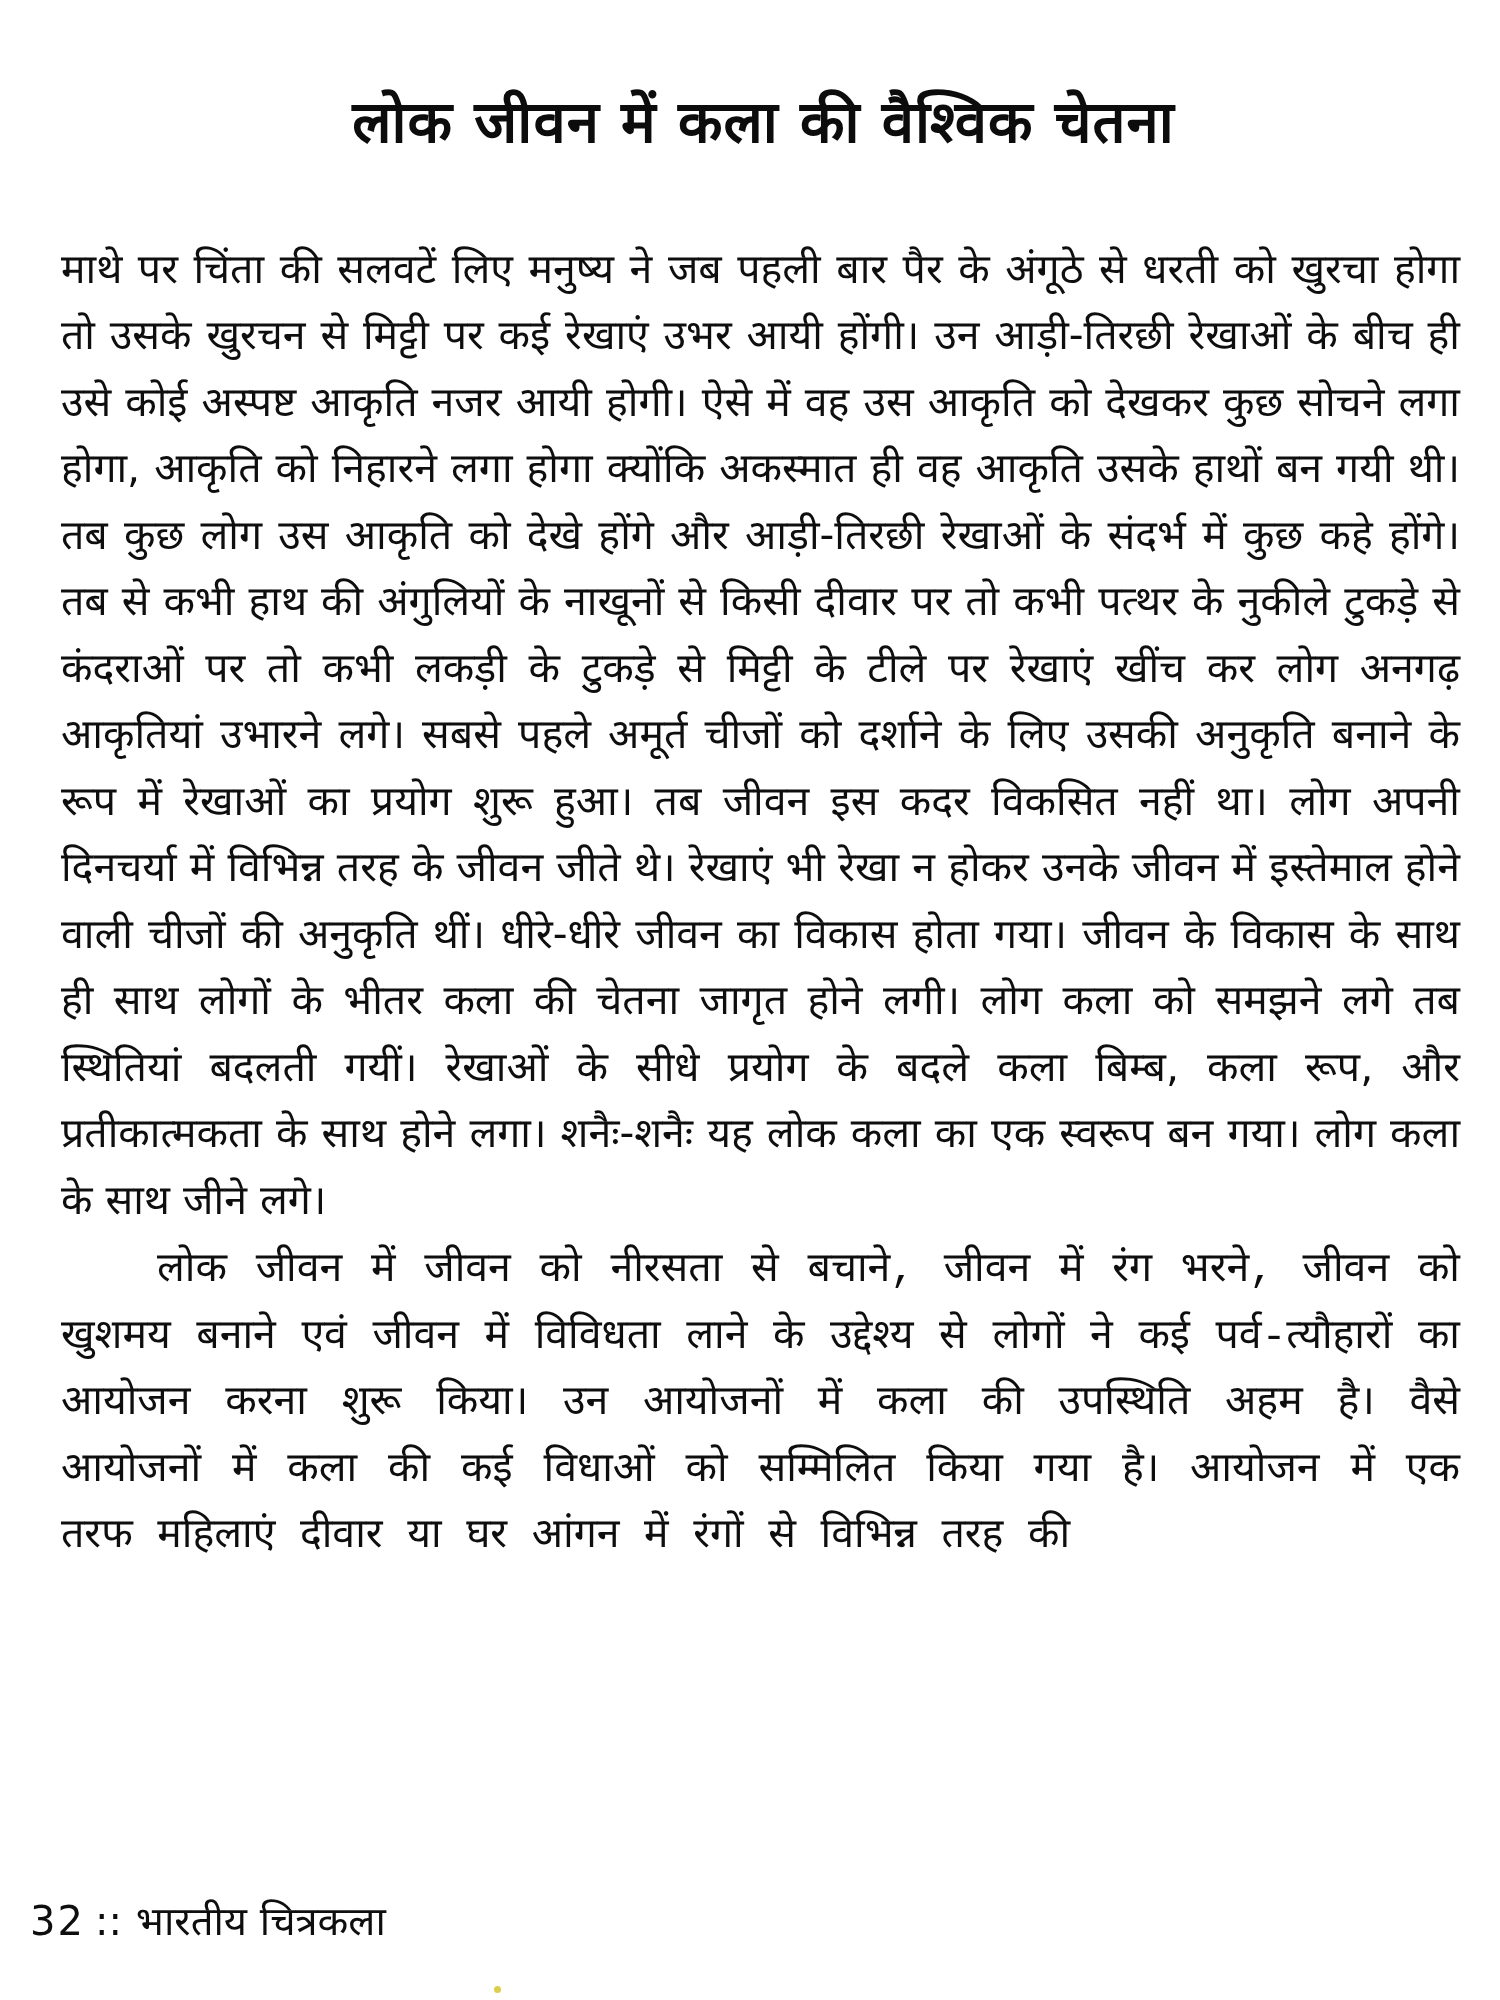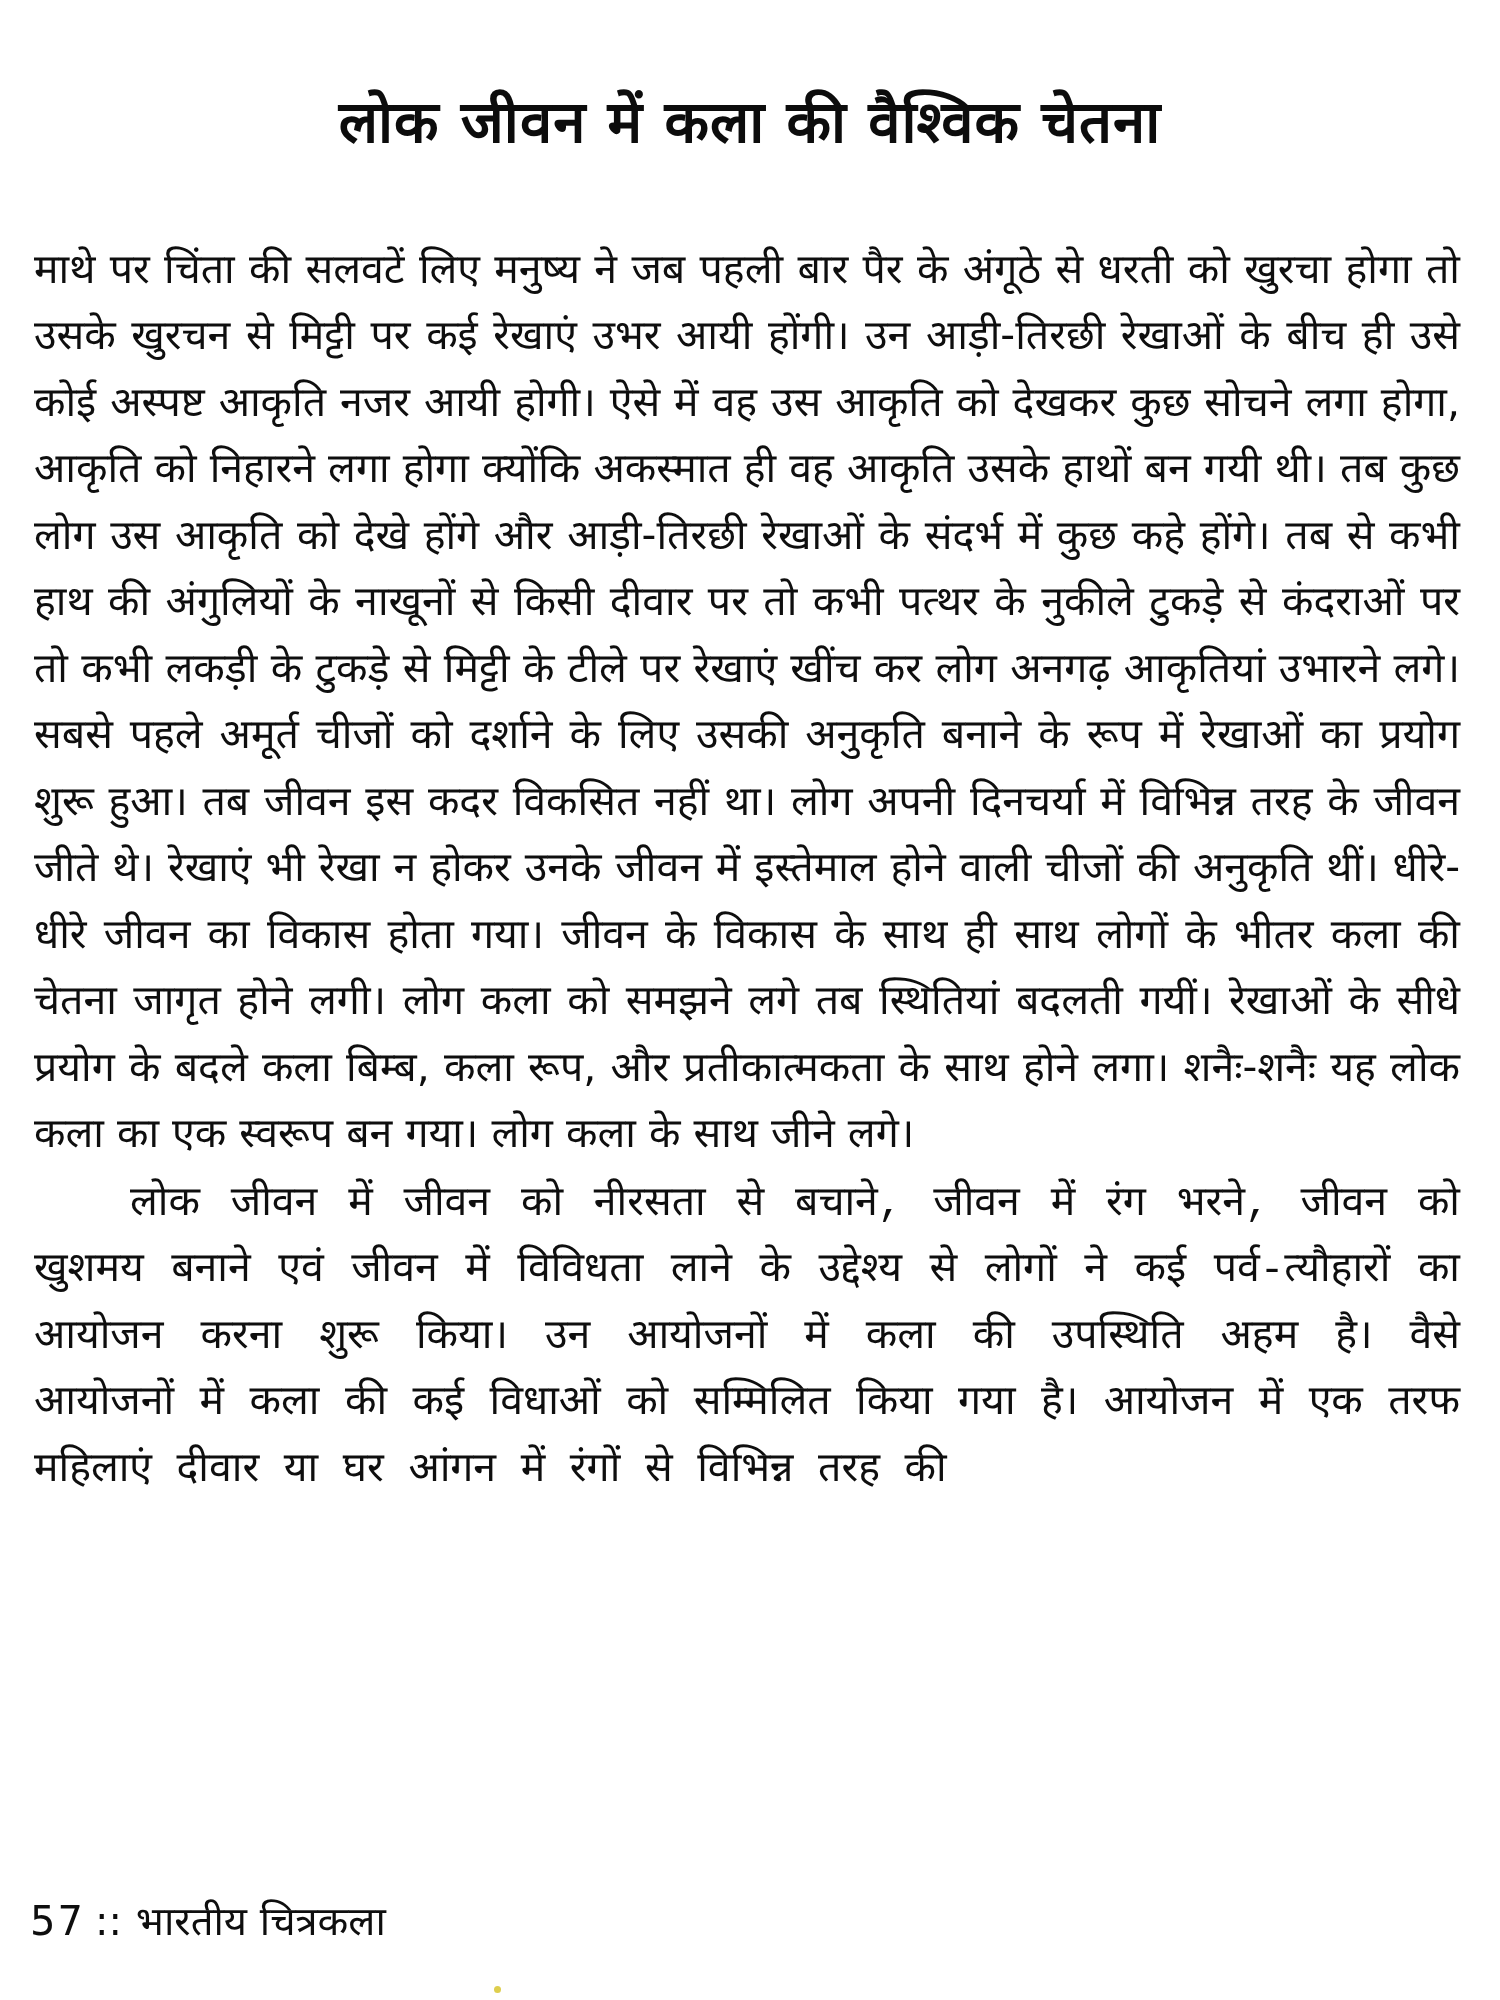--- a/index.html
+++ b/index.html
@@ -9,20 +9,21 @@
   }
   .page {
     position: relative;
     width: 1500px;
     height: 2000px;
     background: #ffffff;
     color: #111111;
     font-family: "DejaVu Sans", "Liberation Sans", sans-serif;
     overflow: hidden;
     box-sizing: border-box;
+    padding-left: 27px;
   }
   .title {
     margin-top: 88px;
     text-align: center;
     font-size: 58px;
     line-height: 1.2;
     font-weight: 700;
     letter-spacing: 1px;
     color: #0c0c0c;
   }
@@ -77,18 +78,18 @@
 
   <div class="title">लोक जीवन में कला की वैश्विक चेतना</div>
 
 
   <div class="body-text">
     <p>माथे पर चिंता की सलवटें लिए मनुष्य ने जब पहली बार पैर के अंगूठे से धरती को खुरचा होगा तो उसके खुरचन से मिट्टी पर कई रेखाएं उभर आयी होंगी। उन आड़ी-तिरछी रेखाओं के बीच ही उसे कोई अस्पष्ट आकृति नजर आयी होगी। ऐसे में वह उस आकृति को देखकर कुछ सोचने लगा होगा, आकृति को निहारने लगा होगा क्योंकि अकस्मात ही वह आकृति उसके हाथों बन गयी थी। तब कुछ लोग उस आकृति को देखे होंगे और आड़ी-तिरछी रेखाओं के संदर्भ में कुछ कहे होंगे। तब से कभी हाथ की अंगुलियों के नाखूनों से किसी दीवार पर तो कभी पत्थर के नुकीले टुकड़े से कंदराओं पर तो कभी लकड़ी के टुकड़े से मिट्टी के टीले पर रेखाएं खींच कर लोग अनगढ़ आकृतियां उभारने लगे। सबसे पहले अमूर्त चीजों को दर्शाने के लिए उसकी अनुकृति बनाने के रूप में रेखाओं का प्रयोग शुरू हुआ। तब जीवन इस कदर विकसित नहीं था। लोग अपनी दिनचर्या में विभिन्न तरह के जीवन जीते थे। रेखाएं भी रेखा न होकर उनके जीवन में इस्तेमाल होने वाली चीजों की अनुकृति थीं। धीरे-धीरे जीवन का विकास होता गया। जीवन के विकास के साथ ही साथ लोगों के भीतर कला की चेतना जागृत होने लगी। लोग कला को समझने लगे तब स्थितियां बदलती गयीं। रेखाओं के सीधे प्रयोग के बदले कला बिम्ब, कला रूप, और प्रतीकात्मकता के साथ होने लगा। शनैः-शनैः यह लोक कला का एक स्वरूप बन गया। लोग कला के साथ जीने लगे।</p>
     <p class="indented">लोक जीवन में जीवन को नीरसता से बचाने, जीवन में रंग भरने, जीवन को खुशमय बनाने एवं जीवन में विविधता लाने के उद्देश्य से लोगों ने कई पर्व-त्यौहारों का आयोजन करना शुरू किया। उन आयोजनों में कला की उपस्थिति अहम है। वैसे आयोजनों में कला की कई विधाओं को सम्मिलित किया गया है। आयोजन में एक तरफ महिलाएं दीवार या घर आंगन में रंगों से विभिन्न तरह की</p>
   </div>
 
   <div class="footer">
-    <span class="pgnum">57</span><span class="sep">::</span><span>भारतीय चित्रकला</span>
+    <span class="pgnum">32</span><span class="sep">::</span><span>भारतीय चित्रकला</span>
   </div>
 
   <div class="scan-dot"></div>
 
 </div>
 
 </body></html>

